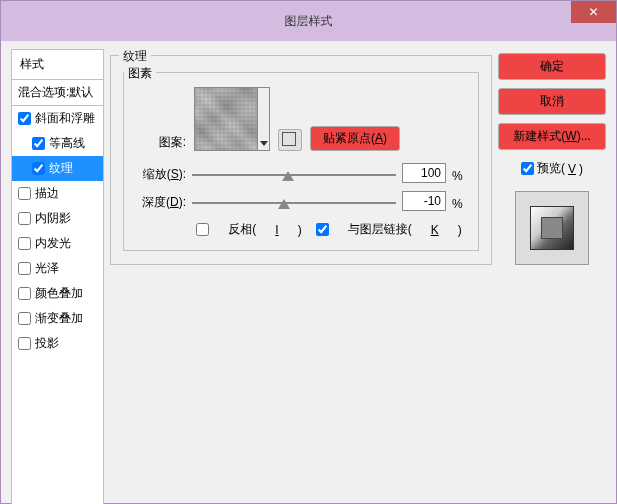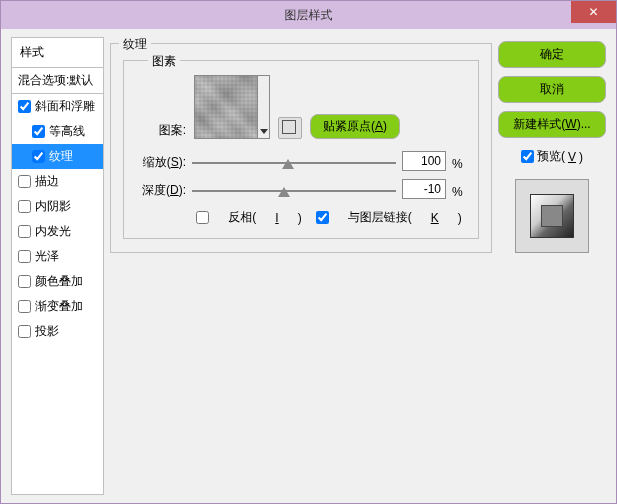--- a/index.html
+++ b/index.html
@@ -1,42 +1,42 @@
 <!DOCTYPE html>
 <html><head>
 <meta charset="utf-8">
 <style>
 *{box-sizing:border-box;margin:0;padding:0;font-family:"Microsoft YaHei","SimSun",sans-serif;font-size:12px}
 body{background:#f0f0f0}
 .window{width:617px;height:504px;background:#f0f0f0;border:1px solid #a88cb8;position:relative}
-.titlebar{height:28px;background:#d4bce0;display:flex;align-items:center;position:relative}
+.titlebar{height:40px;background:#d4bce0;display:flex;align-items:center;position:relative}
 .title{flex:1;text-align:center;color:#333}
 .closebtn{width:45px;height:22px;background:#c75050;color:#fff;display:flex;align-items:center;justify-content:center;position:absolute;right:0;top:0;font-size:14px;cursor:pointer}
 .body{padding:8px 10px;display:flex;gap:6px;height:calc(100% - 28px)}
 .styles-panel{width:93px;border:1px solid #c0c0c0;background:#fff}
 .styles-header{padding:6px 8px;border-bottom:1px solid #c0c0c0}
 .style-item{padding:4px 6px;display:flex;align-items:center;gap:4px;cursor:pointer}
 .style-item.selected{background:#1e90ff;color:#fff}
 .style-item.indent{padding-left:20px}
 .style-item input[type=checkbox]{margin:0}
 .middle{flex:1;position:relative}
 .fieldset{border:1px solid #c0c0c0;padding:10px 12px 12px;position:relative;margin-top:6px}
 .fieldset>.legend{position:absolute;top:-8px;left:8px;background:#f0f0f0;padding:0 4px}
 .inner-fieldset{border:1px solid #c0c0c0;padding:14px 12px 12px;position:relative;margin-top:6px}
-.inner-fieldset>.legend{position:absolute;top:-8px;left:24px;background:#f0f0f0;padding:0 4px}
+.inner-fieldset>.legend{position:absolute;top:-8px;left:0;background:#f0f0f0;padding:0 4px}
 .pattern-row{display:flex;align-items:flex-end;gap:8px;margin-bottom:12px}
 .pattern-label{width:50px;text-align:right}
 .pattern-swatch{width:64px;height:64px;border:1px solid #888;background:linear-gradient(45deg,#999 0%,#aaa 10%,#888 20%,#a5a5a5 30%,#909090 40%,#aaa 50%,#888 60%,#999 70%,#a0a0a0 80%,#8a8a8a 90%,#999 100%),linear-gradient(135deg,#999 0%,#aaa 20%,#888 40%,#a5a5a5 60%,#909090 80%,#aaa 100%);background-blend-mode:overlay;cursor:pointer;position:relative}
 .pattern-swatch::after{content:"";position:absolute;inset:0;background:repeating-linear-gradient(0deg,rgba(0,0,0,0.05) 0 2px,transparent 2px 4px),repeating-linear-gradient(90deg,rgba(0,0,0,0.05) 0 2px,transparent 2px 4px)}
 .pattern-dd{width:12px;height:64px;border:1px solid #888;border-left:none;background:#eee;display:flex;align-items:flex-end;justify-content:center;cursor:pointer;padding-bottom:4px}
 .arrow-down{width:0;height:0;border-left:4px solid transparent;border-right:4px solid transparent;border-top:5px solid #333}
 .iconbtn{width:24px;height:22px;border:1px solid #adadad;background:#e1e1e1;display:flex;align-items:center;justify-content:center;cursor:pointer;border-radius:2px}
 .snap-icon{width:12px;height:12px;border:1px solid #555;position:relative}
 .snap-icon::before{content:"";position:absolute;left:-3px;top:-3px;width:12px;height:12px;border:1px solid #555;background:#e1e1e1}
-.btn{border:1px solid #adadad;background:#84cc16;padding:3px 12px;cursor:pointer;border-radius:8px}
+.btn{border:1px solid #adadad;background:#ef4444;padding:3px 12px;cursor:pointer;border-radius:3px}
 .slider-row{display:flex;align-items:flex-end;gap:6px;margin-top:8px}
 .slider-label{width:50px;text-align:right}
 .slider-track{flex:1;height:16px;position:relative;cursor:pointer}
 .slider-track .track{position:absolute;top:7px;left:0;right:0;height:2px;background:#888}
 .slider-thumb{position:absolute;top:2px;width:12px;height:12px;margin-left:-6px}
 .slider-thumb::before{content:"";position:absolute;width:0;height:0;border-left:6px solid transparent;border-right:6px solid transparent;border-bottom:10px solid #888;top:2px}
 .numbox{width:44px;height:20px;border:1px solid #888;background:#fff;text-align:right;padding:6px 4px}
 .unit{width:14px}
 .checkrow{display:flex;gap:14px;justify-content:center;margin-top:10px;padding-left:56px}
 .checkrow label{display:flex;align-items:center;gap:19px}

